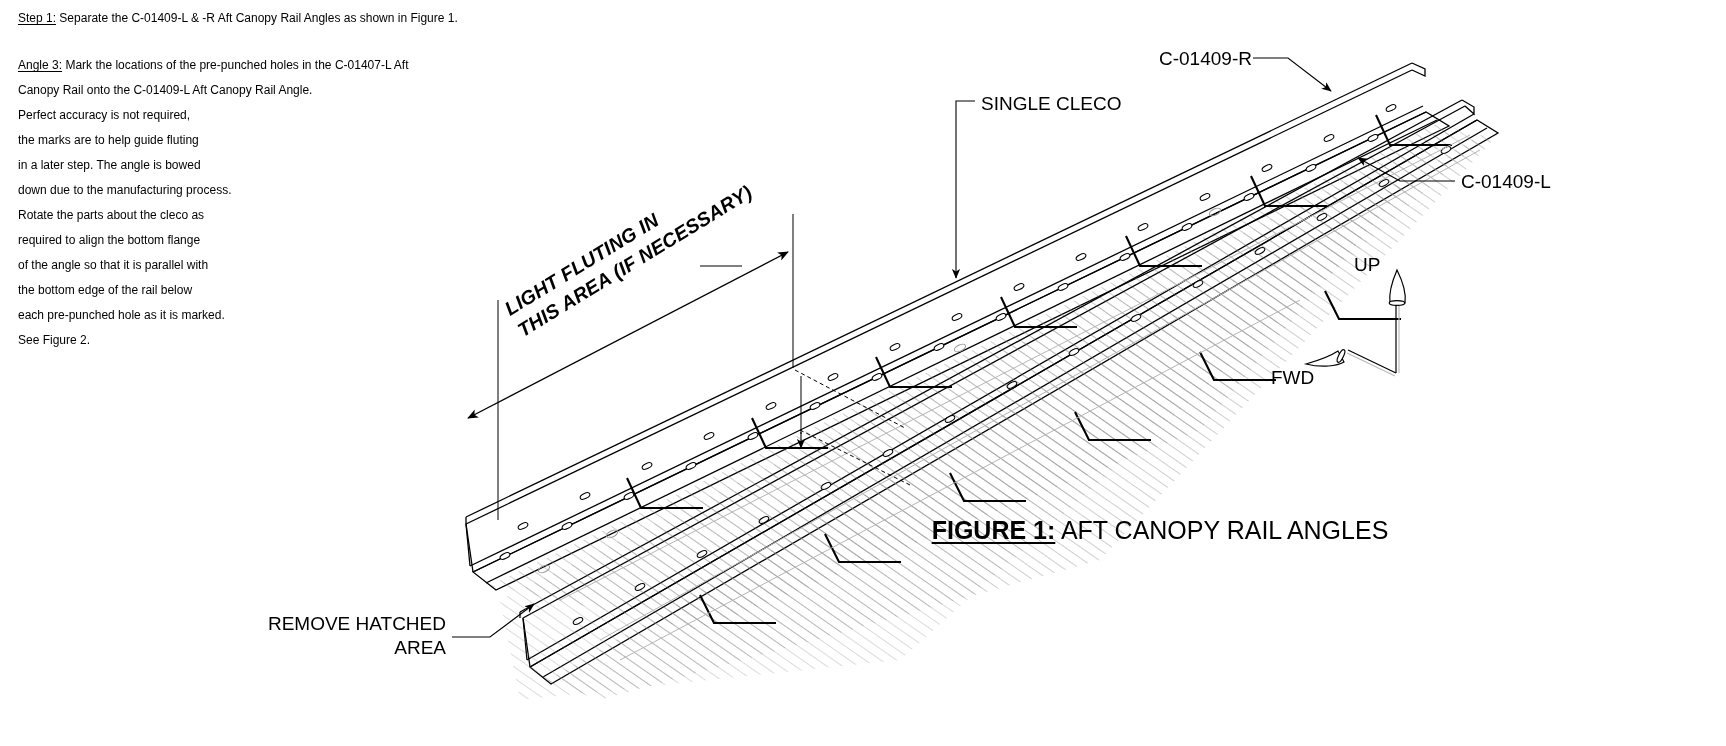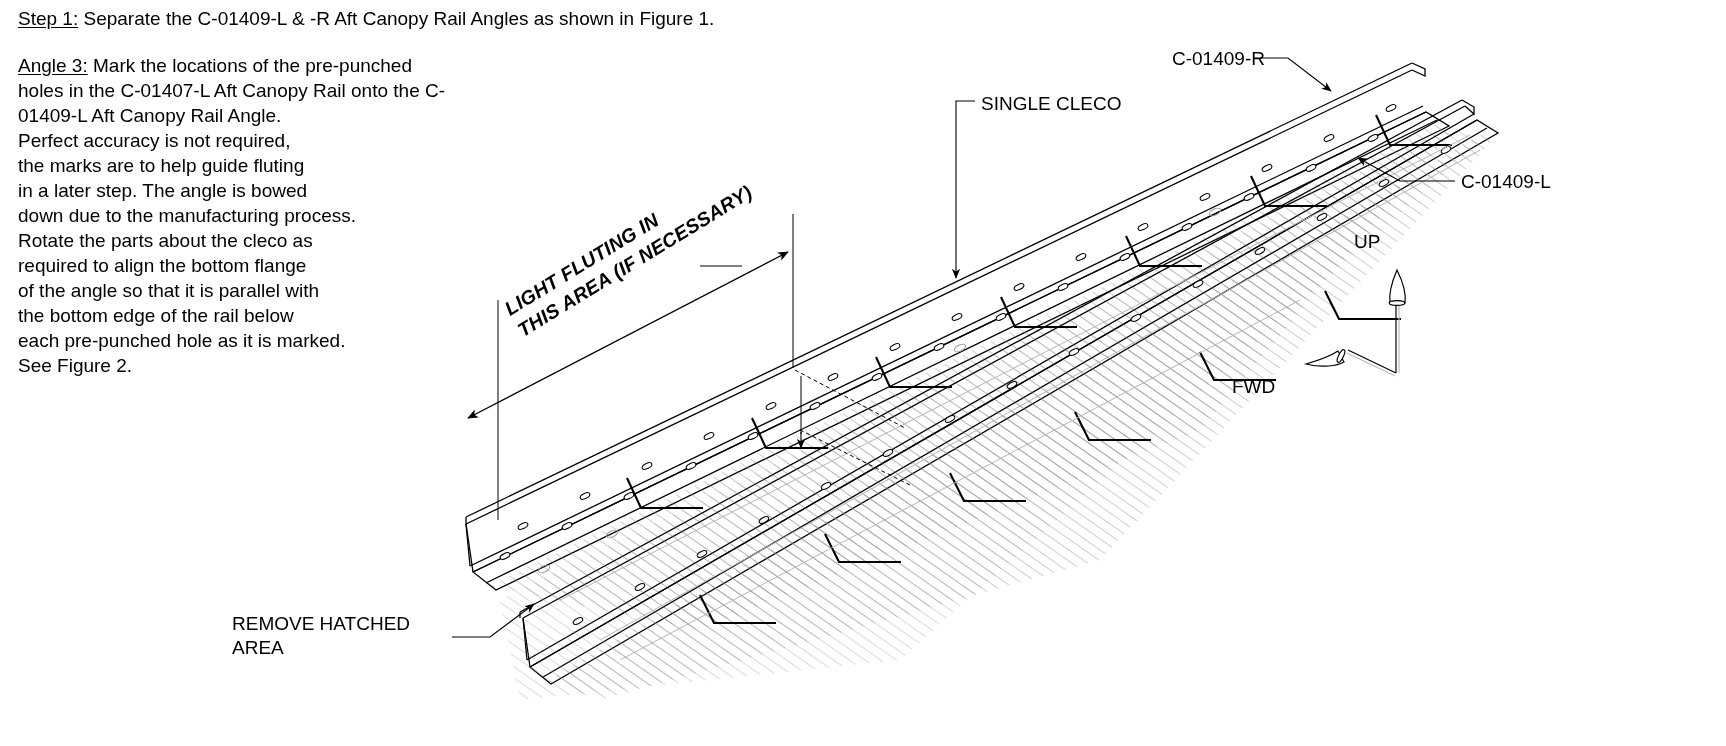--- a/index.html
+++ b/index.html
@@ -21,21 +21,21 @@
   }
 
   
   #instructions {
     position: absolute;
     left: 18px;
     top: 6px;
     width: 760px;
   }
   .para {
-    font-size: 19px;
+    font-size: 12px;
     line-height: 25px;
     margin: 0 0 22px 0;
     white-space: pre-line;
   }
   .para.note {
     font-weight: bold;
     letter-spacing: -0.1px;
   }
   .step-tag {
     text-decoration: underline;
@@ -58,27 +58,28 @@
   #drawing svg { display: block; }
 
   
   .anno {
     position: absolute;
     font-size: 19px;
     line-height: 24px;
     white-space: pre;
   }
   #lbl-single-cleco { left: 981px; top: 92px; text-align: center; }
-  #lbl-c01409r     { left: 1159px; top: 47px; margin-left: 13px; }
+  #lbl-c01409r     { left: 1159px; top: 47px; }
   #lbl-c01409l     { left: 1461px; top: 170px; }
-  #lbl-up          { left: 1354px; top: 230px; }
-  #lbl-fwd         { left: 1232px; top: 366px; margin-top: 9px; }
+  #lbl-up          { left: 1354px; top: 253px; }
+  #lbl-fwd         { left: 1271px; top: 366px; }
   #lbl-remove      {
     left: 232px; top: 612px;
     width: 214px;
+    text-align: right;
     white-space: normal;
   }
 
   
   #lbl-fluting {
     position: absolute;
     left: 500px;
     top: 300px;
     font-size: 19.5px;
     line-height: 25px;
@@ -342,14 +343,15 @@
 
   <div class="anno" id="lbl-up">UP</div>
 
   <div class="anno" id="lbl-fwd">FWD</div>
 
   <div class="anno" id="lbl-remove">REMOVE HATCHED AREA</div>
 
   <div id="lbl-fluting">LIGHT FLUTING IN
 THIS AREA (IF NECESSARY)</div>
 
+  <div id="caption"><span class="fig-no">FIGURE 1:</span><span> AFT CANOPY RAIL ANGLES</span></div>
 
 </div>
 
 </body></html>

